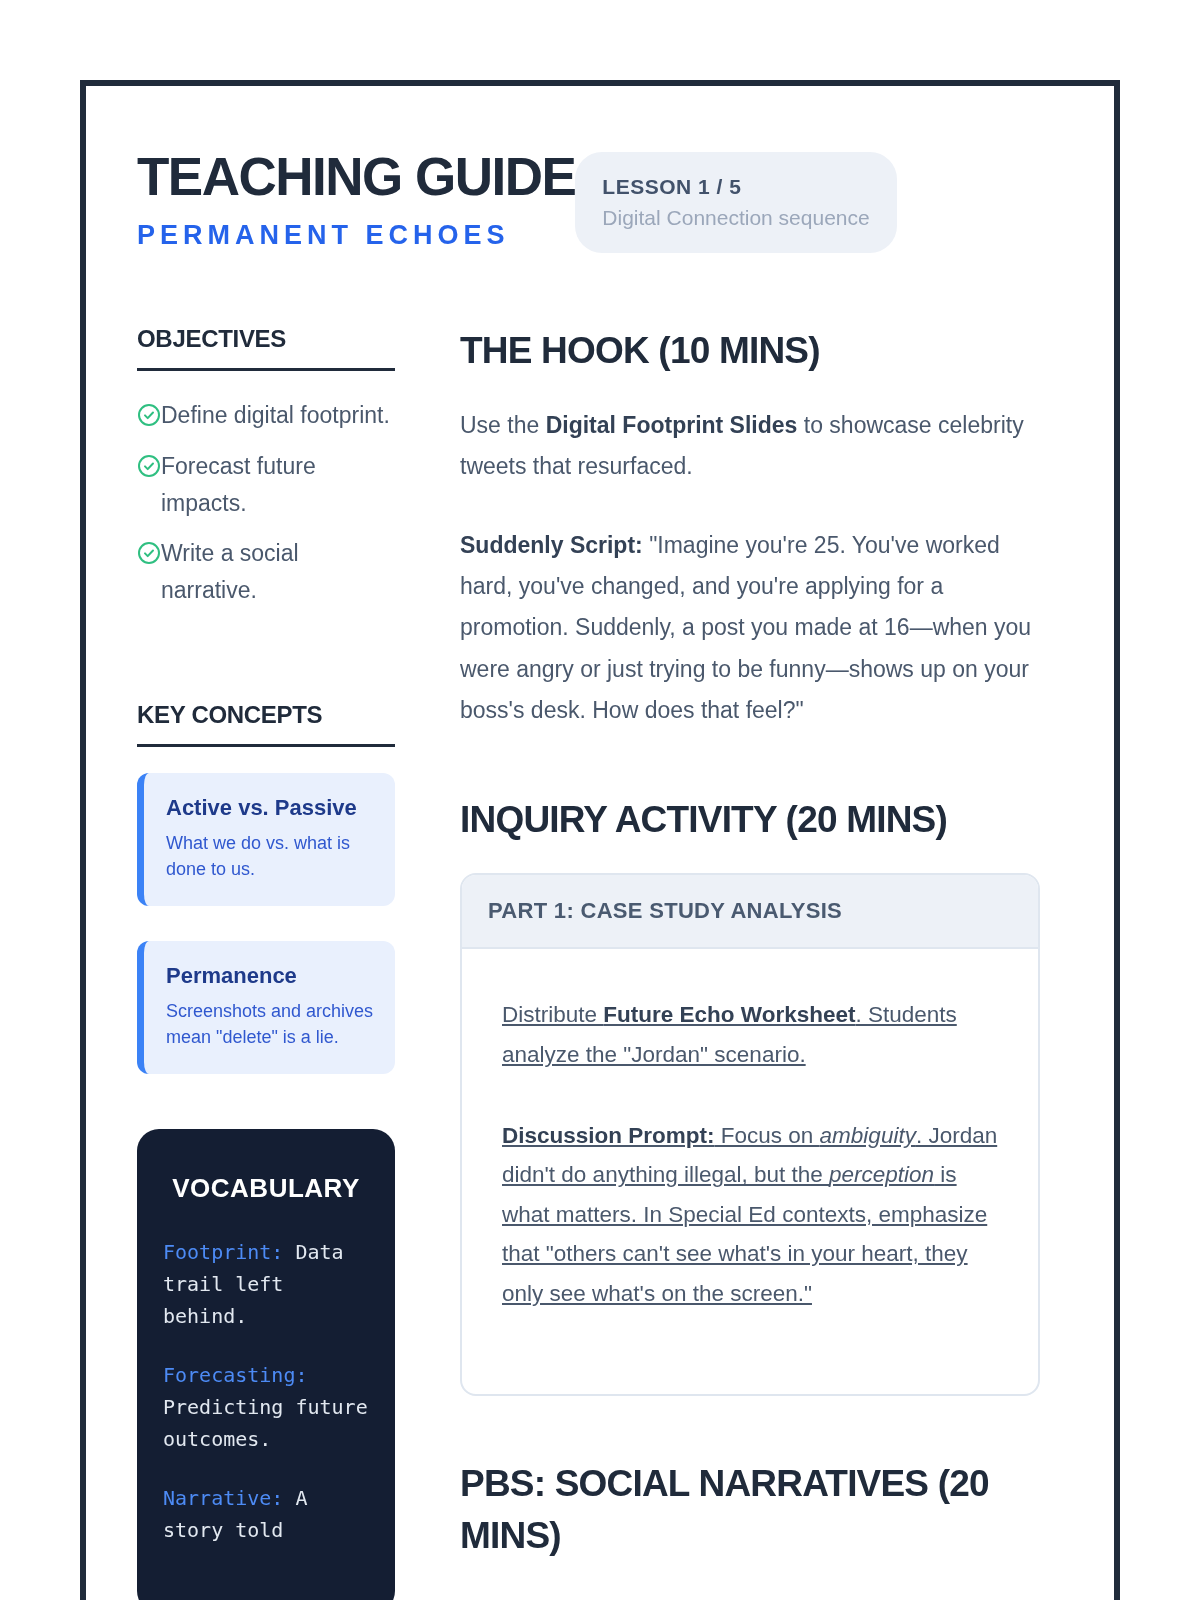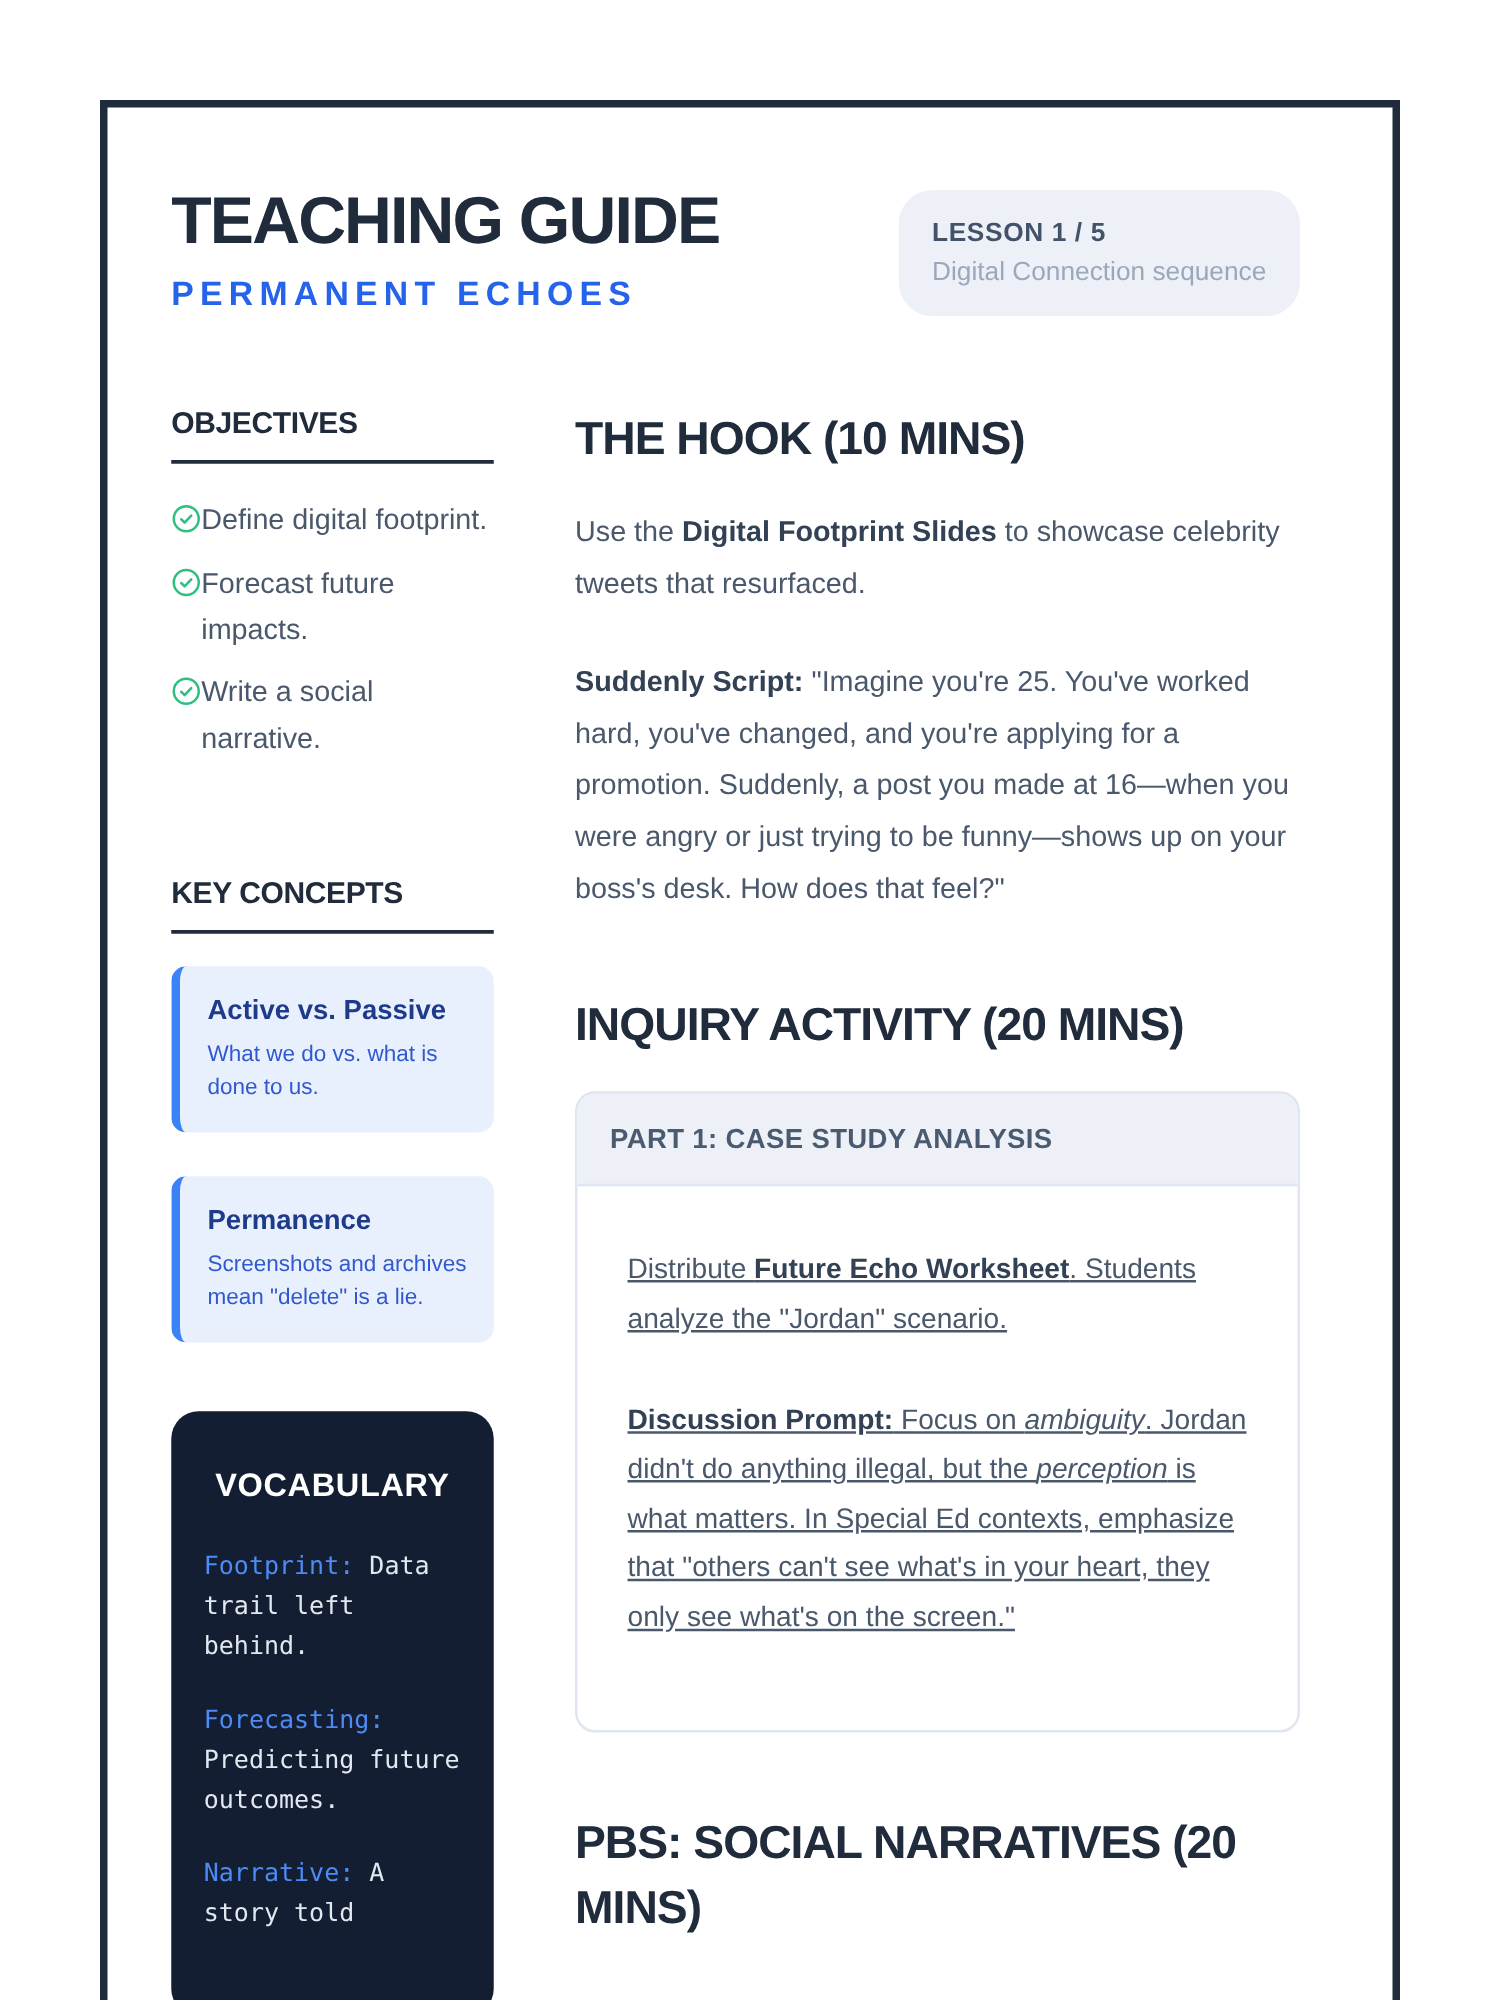--- a/index.html
+++ b/index.html
@@ -23,21 +23,21 @@
   html,body{width:1200px;height:1600px;overflow:hidden;background:#ffffff;}
   body{font-family:"Liberation Sans","DejaVu Sans",sans-serif;color:var(--body-text);}
   .frame{
     margin:80px 80px 0;
     border:6px solid var(--navy);
     padding:64px 74px 40px 51px;
     min-height:1600px;
     background:#fff;
   }
   
-  .header{display:flex;justify-content:space-between;align-items:flex-start;}
+  .header{display:flex;align-items:flex-start;}
   .doc-title{
     font-size:53px;font-weight:700;color:var(--navy);
     letter-spacing:-1.5px;line-height:1.02;
   }
   .doc-subtitle{
     margin-top:16px;font-size:27px;font-weight:700;color:var(--accent-blue);
     letter-spacing:5px;
   }
   .lesson-badge{
     background:var(--badge-bg);border-radius:27px;padding:23px 27px;
@@ -96,21 +96,21 @@
     border:2px solid var(--card-border);border-radius:16px;overflow:hidden;
     margin-top:4px;
   }
   .activity-card-header{
     background:var(--badge-bg);border-bottom:2px solid var(--card-border);
     padding:23px 26px;font-size:22px;font-weight:700;color:#4a5a70;
     letter-spacing:0.3px;
   }
   .activity-card-body{padding:46px 40px 65px;text-decoration:underline;}
   .activity-card-body p{font-size:22.5px;line-height:1.75;margin-bottom:42px;}
-  .activity-card-body p:last-child{margin-bottom:6px;}
+  .activity-card-body p:last-child{margin-bottom:16px;}
 </style>
 </head>
 <body>
 
 <div class="frame">
 
   <header class="header">
     <div class="title-block">
       <h1 class="doc-title">TEACHING GUIDE</h1>
       <div class="doc-subtitle">PERMANENT ECHOES</div>

